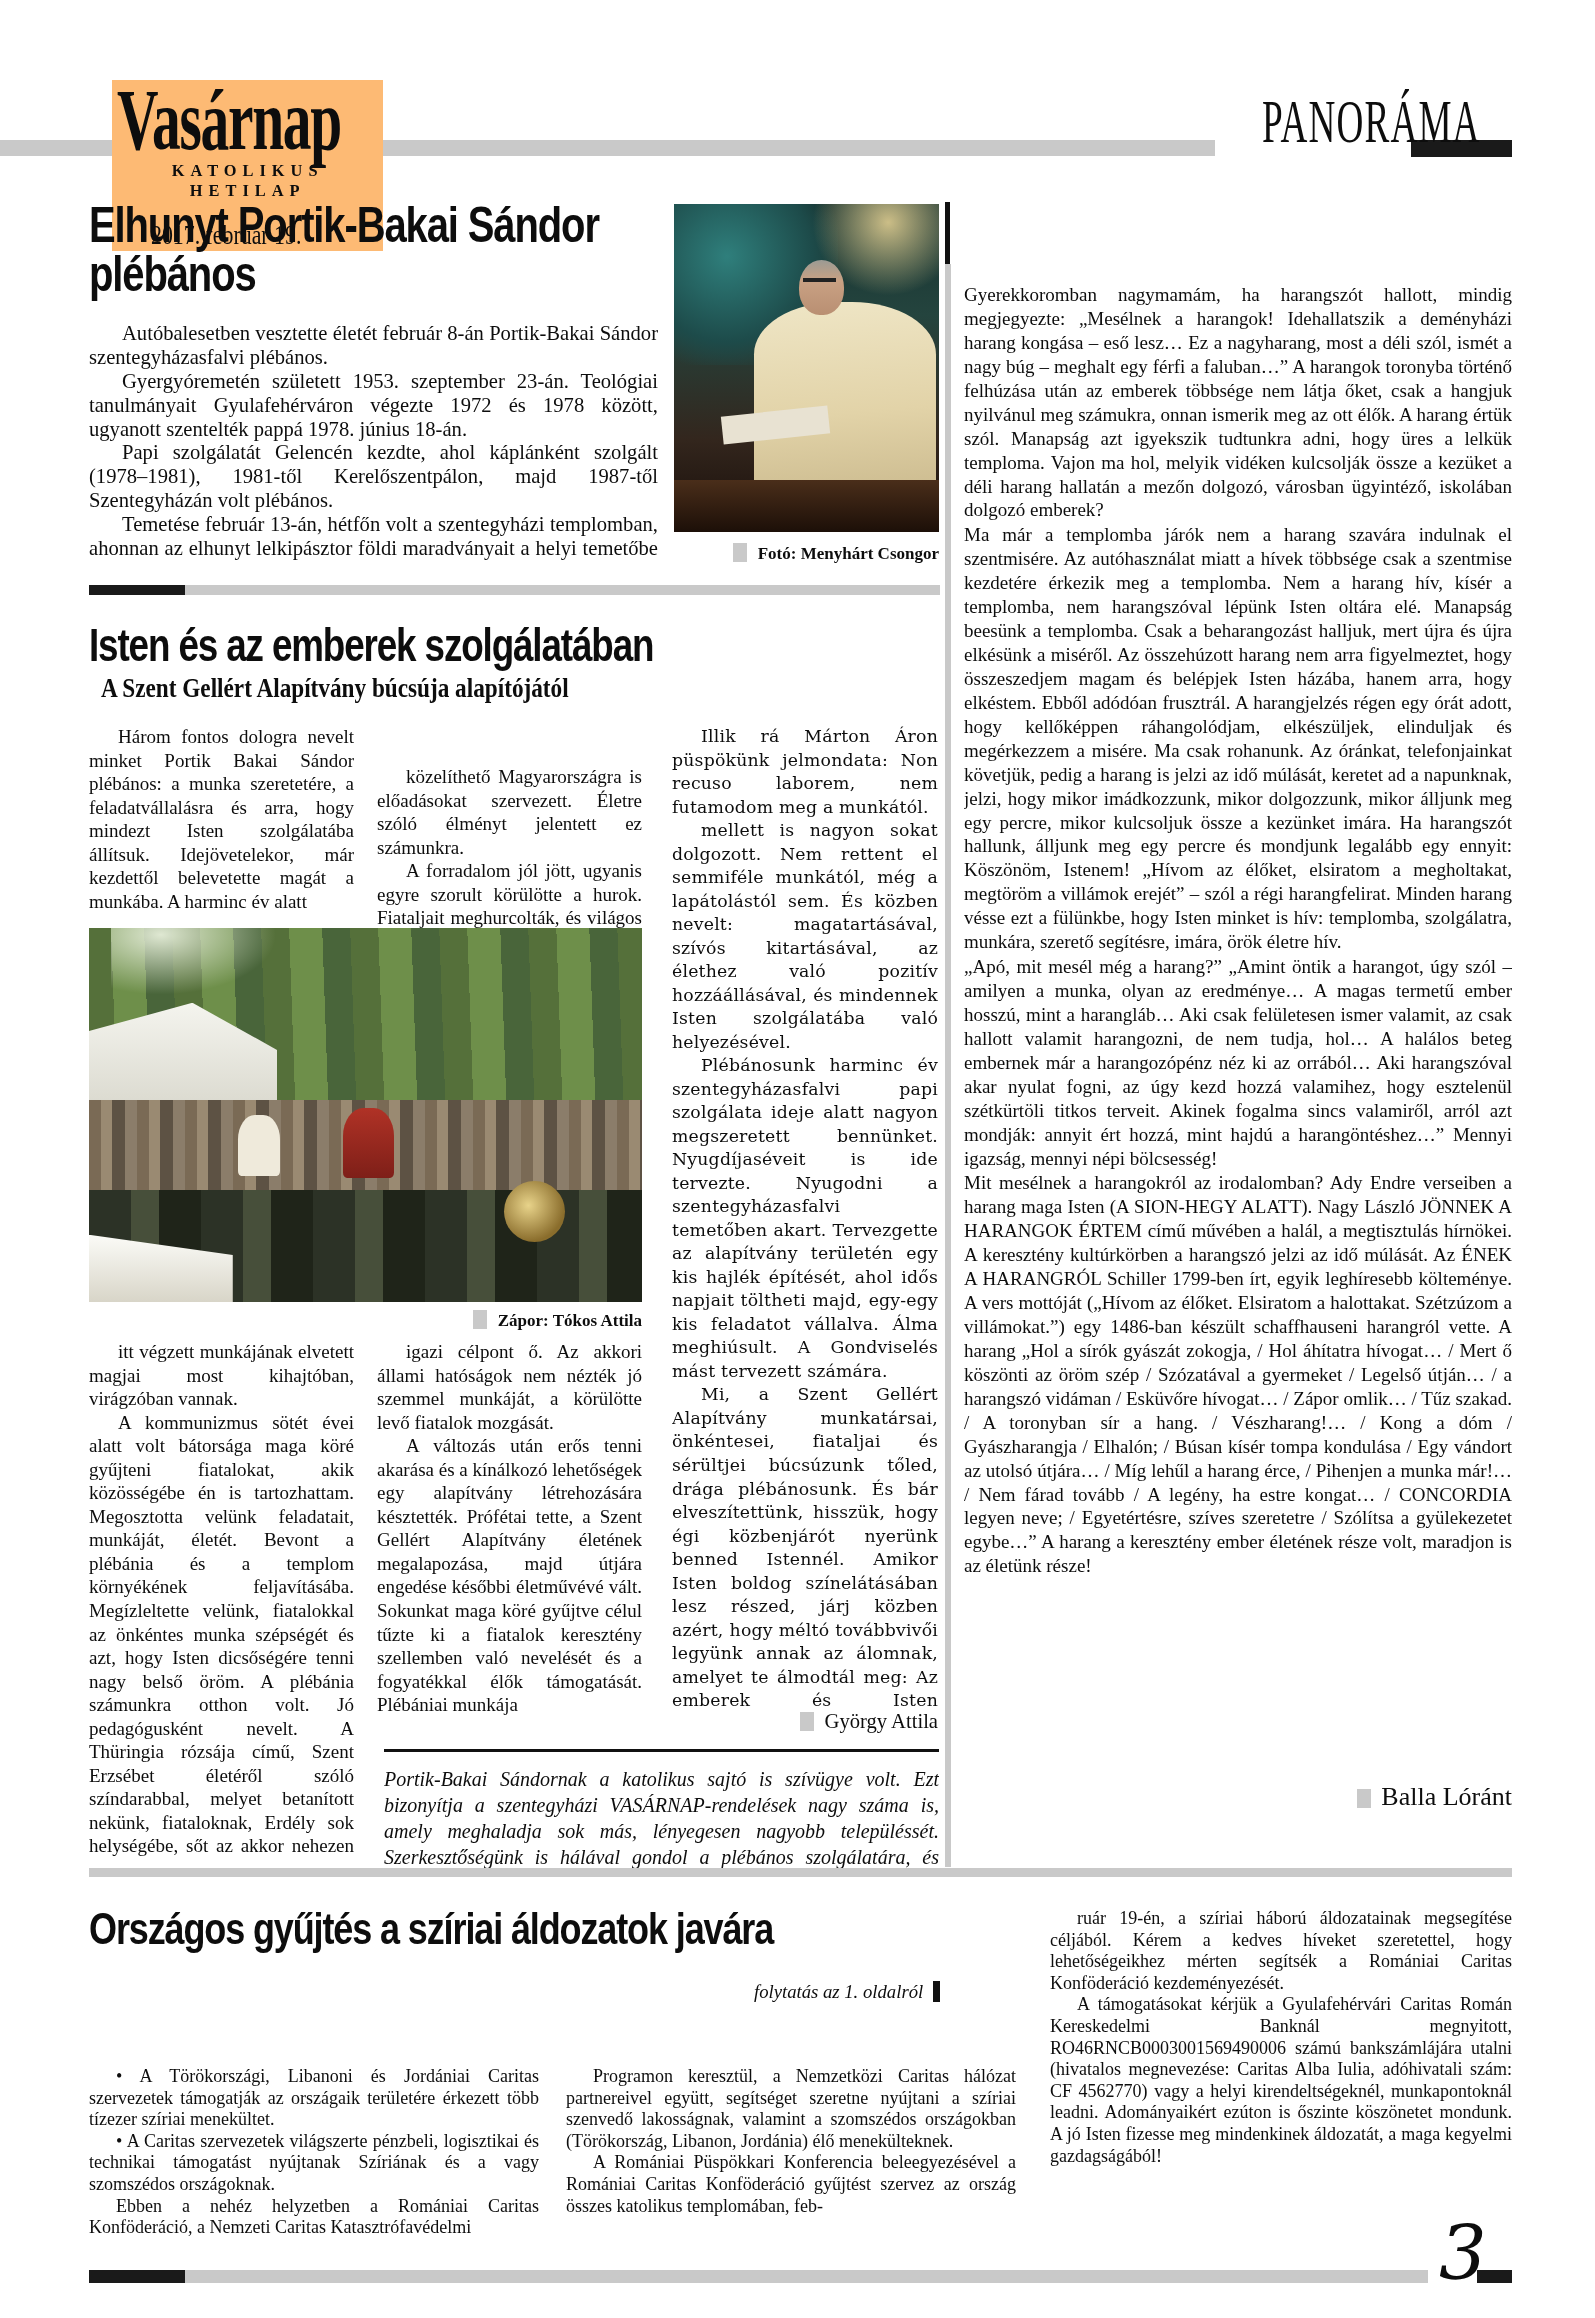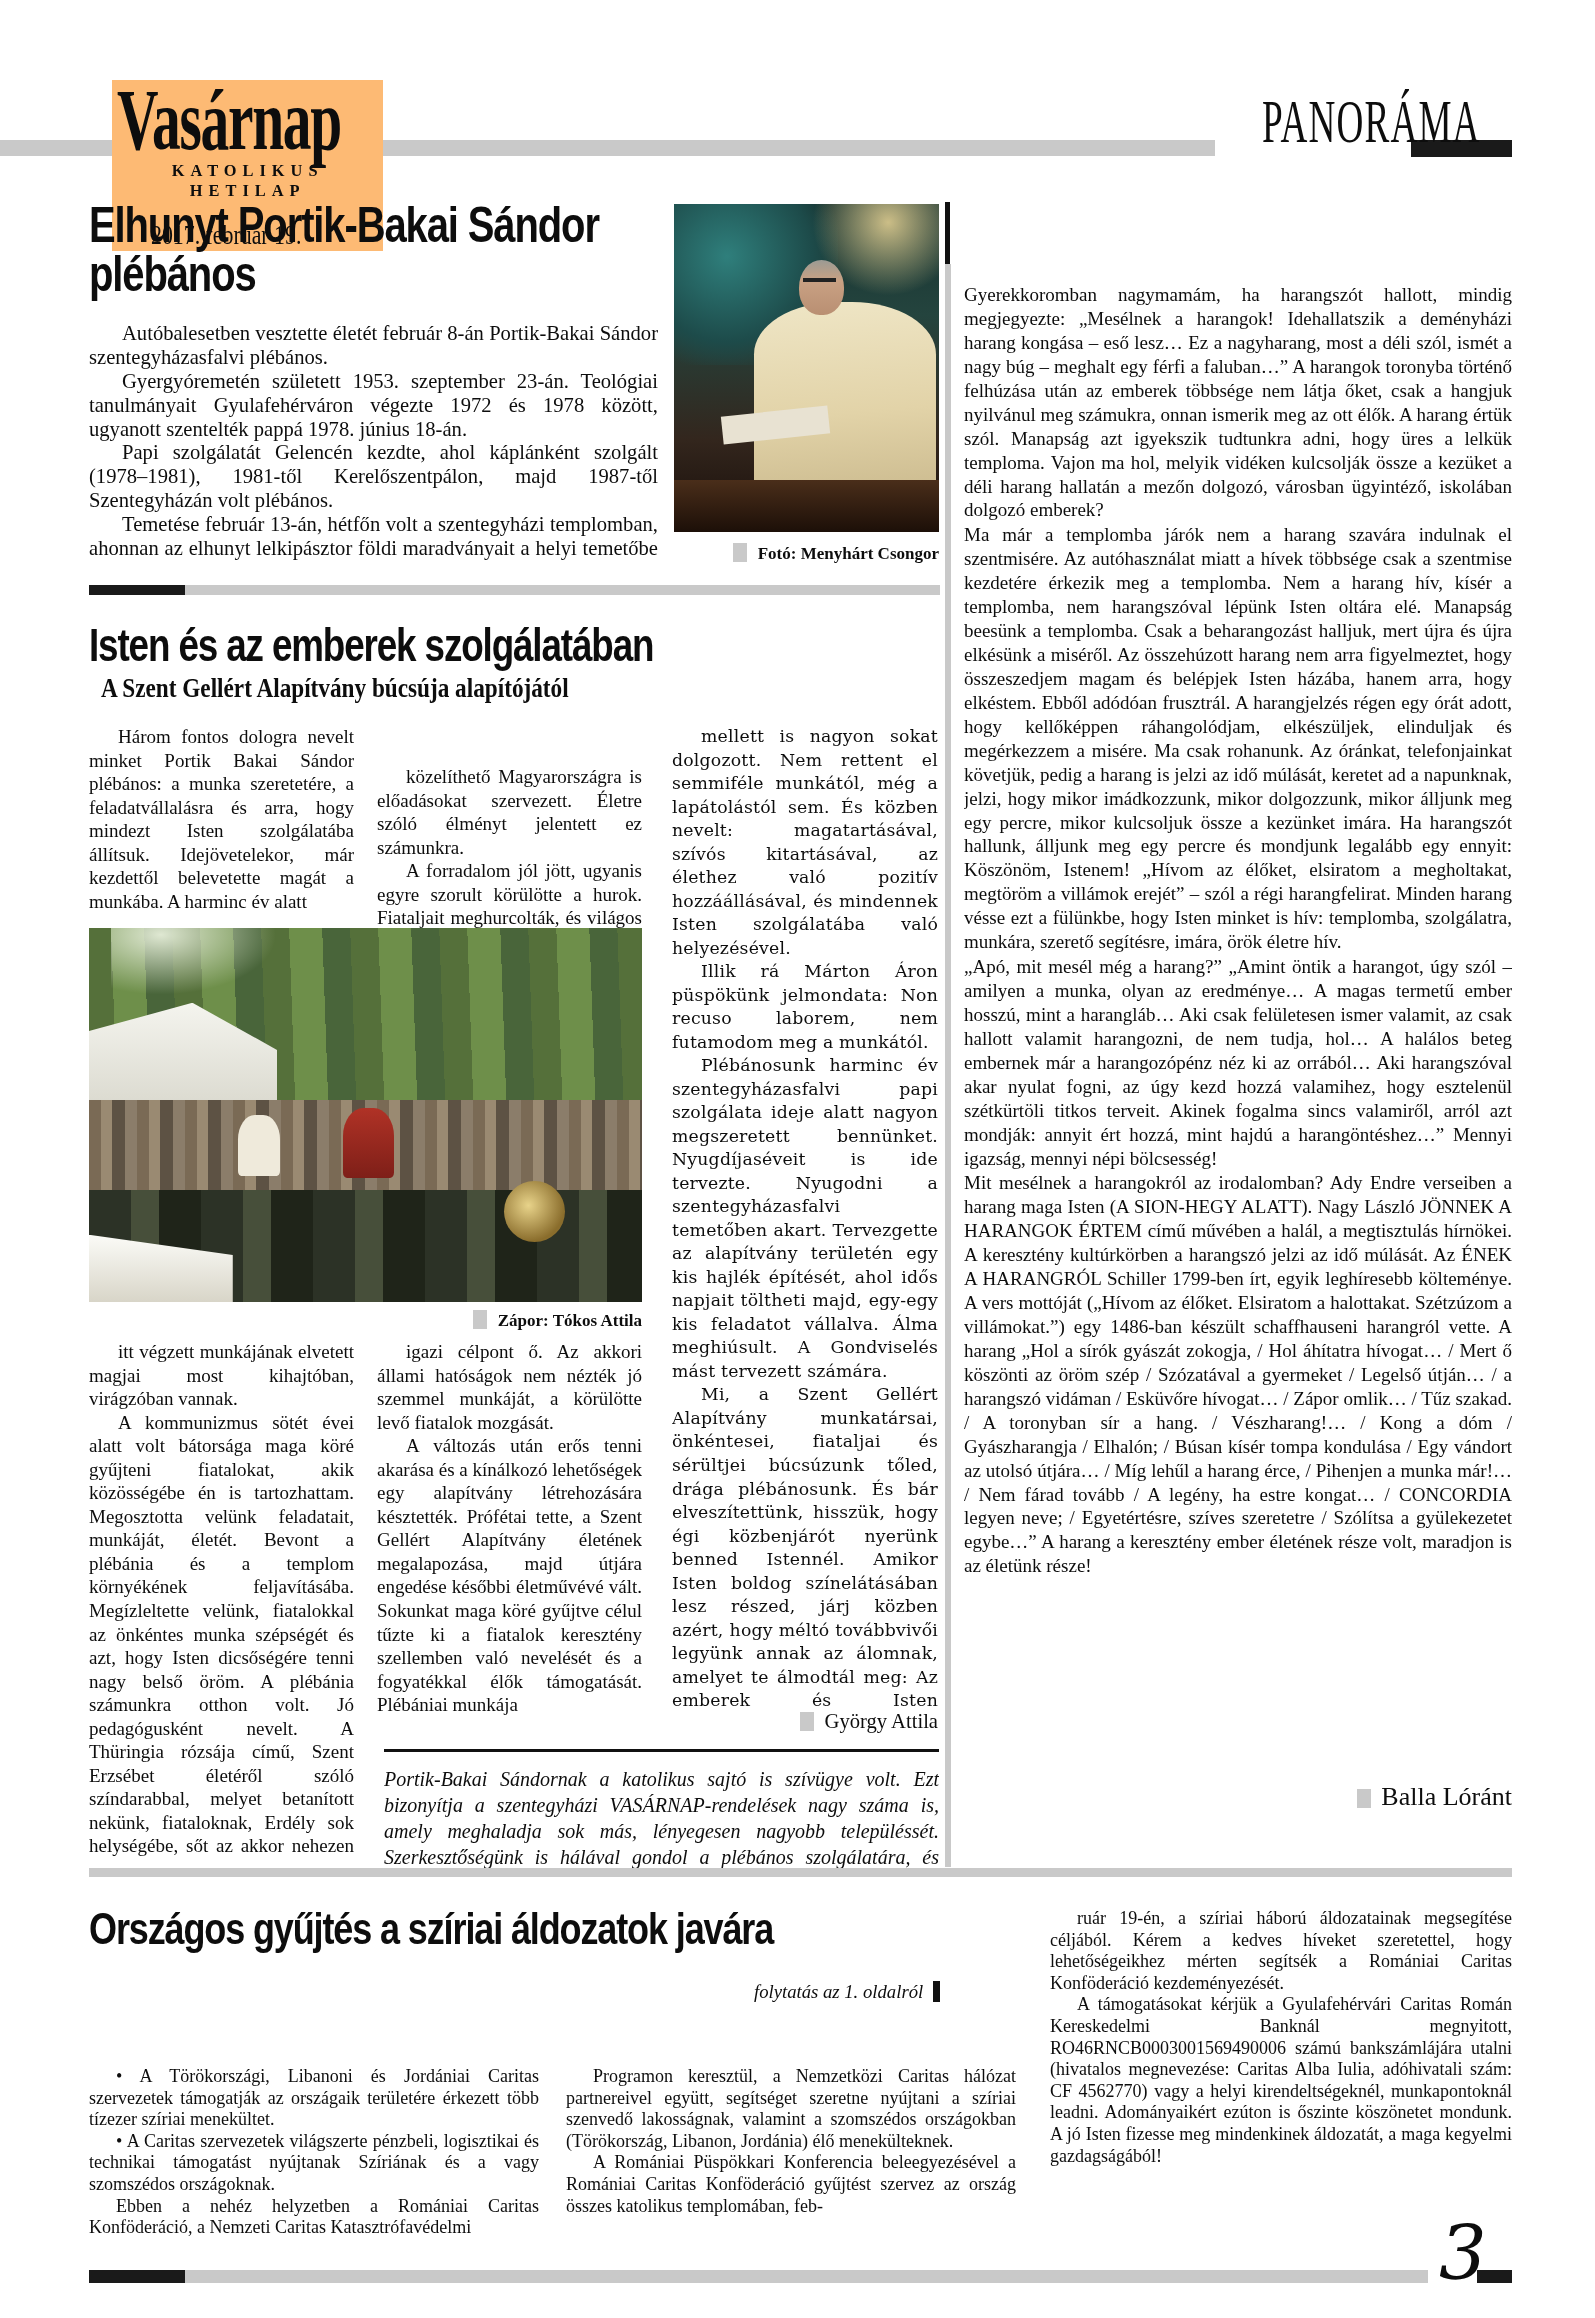--- a/index.html
+++ b/index.html
@@ -179,22 +179,22 @@
 
   <div class="abs newscol c1b">
       <p>itt végzett munkájának elvetett magjai most kihajtóban, virágzóban vannak.</p>
       <p>A kommunizmus sötét évei alatt volt bátorsága maga köré gyűjteni fiatalokat, akik közösségébe én is tartozhattam. Megosztotta velünk feladatait, munkáját, életét. Bevont a plébánia és a templom környékének feljavításába. Megízleltette velünk, fiatalokkal az önkéntes munka szépségét és azt, hogy Isten dicsőségére tenni nagy belső öröm. A plébánia számunkra otthon volt. Jó pedagógusként nevelt. A Thüringia rózsája című, Szent Erzsébet életéről szóló színdarabbal, melyet betanított nekünk, fiataloknak, Erdély sok helységébe, sőt az akkor nehezen meg-</p>
     </div>
   <div class="abs newscol c2b">
       <p>igazi célpont ő. Az akkori állami hatóságok nem nézték jó szemmel munkáját, a körülötte levő fiatalok mozgását.</p>
       <p>A változás után erős tenni akarása és a kínálkozó lehetőségek egy alapítvány létrehozására késztették. Prófétai tette, a Szent Gellért Alapítvány életének megalapozása, majd útjára engedése későbbi életművévé vált. Sokunkat maga köré gyűjtve célul tűzte ki a fiatalok keresztény szellemben való nevelését és a fogyatékkal élők támogatását. Plébániai munkája</p>
     </div>
   <div class="abs newscol c3">
+      <p>Illik rá Márton Áron püspökünk jelmondata: Non recuso laborem, nem futamodom meg a munkától.</p>
       <p>mellett is nagyon sokat dolgozott. Nem rettent el semmiféle munkától, még a lapátolástól sem. És közben nevelt: magatartásával, szívós kitartásával, az élethez való pozitív hozzáállásával, és mindennek Isten szolgálatába való helyezésével.</p>
-      <p>Illik rá Márton Áron püspökünk jelmondata: Non recuso laborem, nem futamodom meg a munkától.</p>
       <p>Plébánosunk harminc év szentegyházasfalvi papi szolgálata ideje alatt nagyon megszeretett bennünket. Nyugdíjaséveit is ide tervezte. Nyugodni a szentegyházasfalvi temetőben akart. Tervezgette az alapítvány területén egy kis hajlék építését, ahol idős napjait töltheti majd, egy-egy kis feladatot vállalva. Álma meghiúsult. A Gondviselés mást tervezett számára.</p>
       <p>Mi, a Szent Gellért Alapítvány munkatársai, önkéntesei, fiataljai és sérültjei búcsúzunk tőled, drága plébánosunk. És bár elveszítettünk, hisszük, hogy égi közbenjárót nyerünk benned Istennél. Amikor Isten boldog színelátásában lesz részed, járj közben azért, hogy méltó továbbvivői legyünk annak az álomnak, amelyet te álmodtál meg: Az emberek és Isten szolgálatának! Az alapítvány munkatársai, fiataljai és sérült védencei imádkoznak érted, őrzik emlékedet.</p>
     </div>
   <div class="abs signature sig-a2"><span class="gray-sq"></span><span>György Attila</span></div>
 
   <div class="abs footnote-rule"></div>
   <div class="abs footnote">Portik-Bakai Sándornak a katolikus sajtó is szívügye volt. Ezt bizonyítja a szentegyházi VASÁRNAP-rendelések nagy száma is, amely meghaladja sok más, lényegesen nagyobb településsét. Szerkesztőségünk is hálával gondol a plébános szolgálatára, és imáival kíséri a közösséget.</div>
 
   <div class="abs vrule-black"></div>
   <div class="abs vrule-gray"></div>

